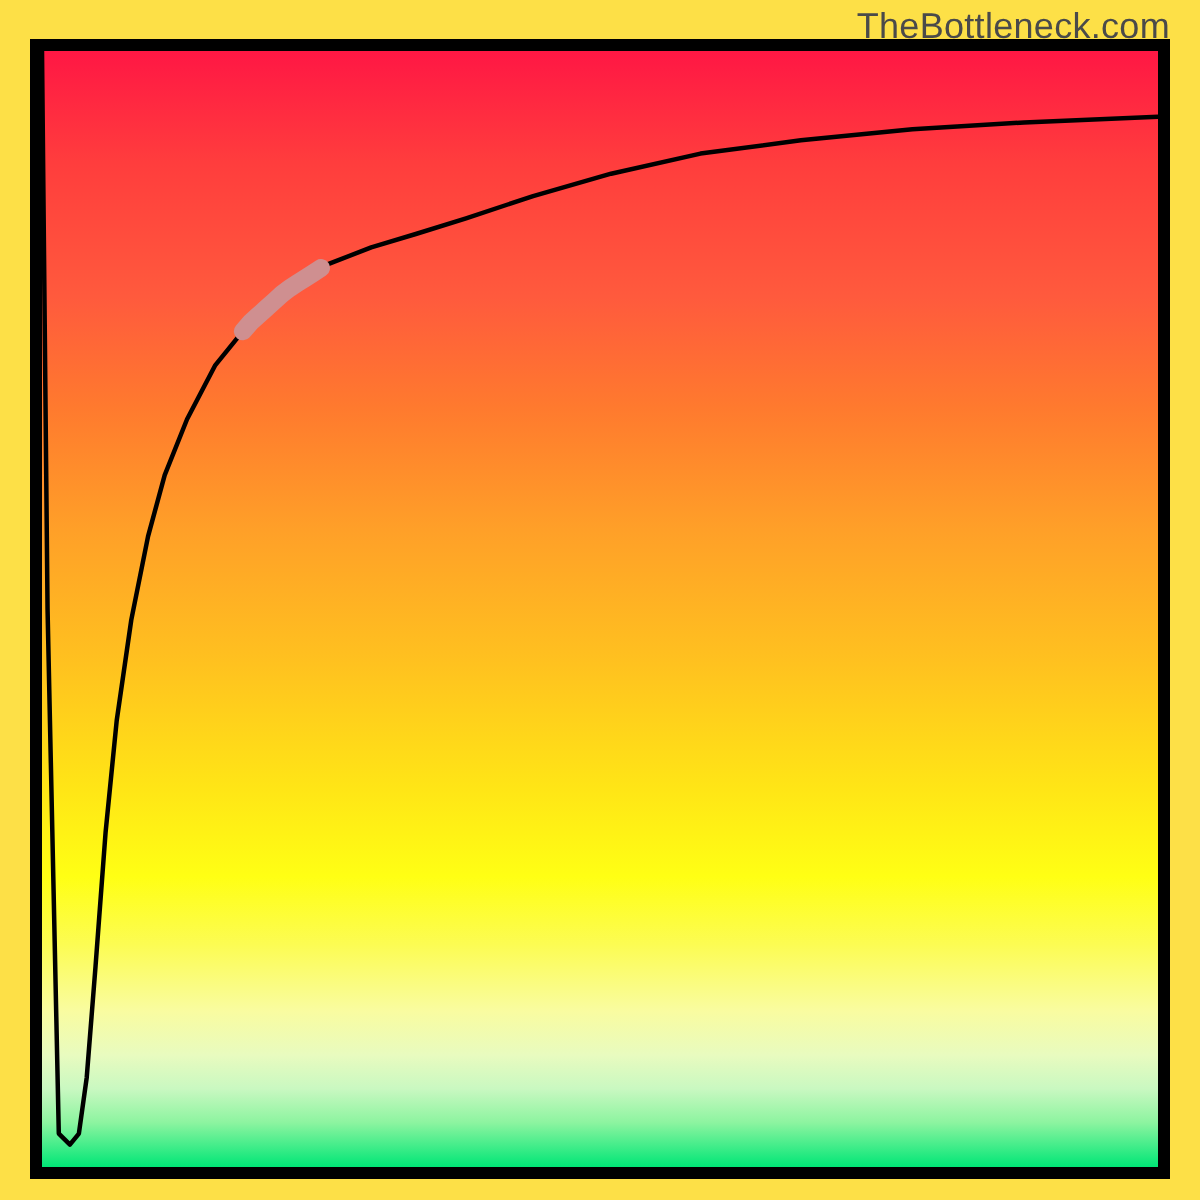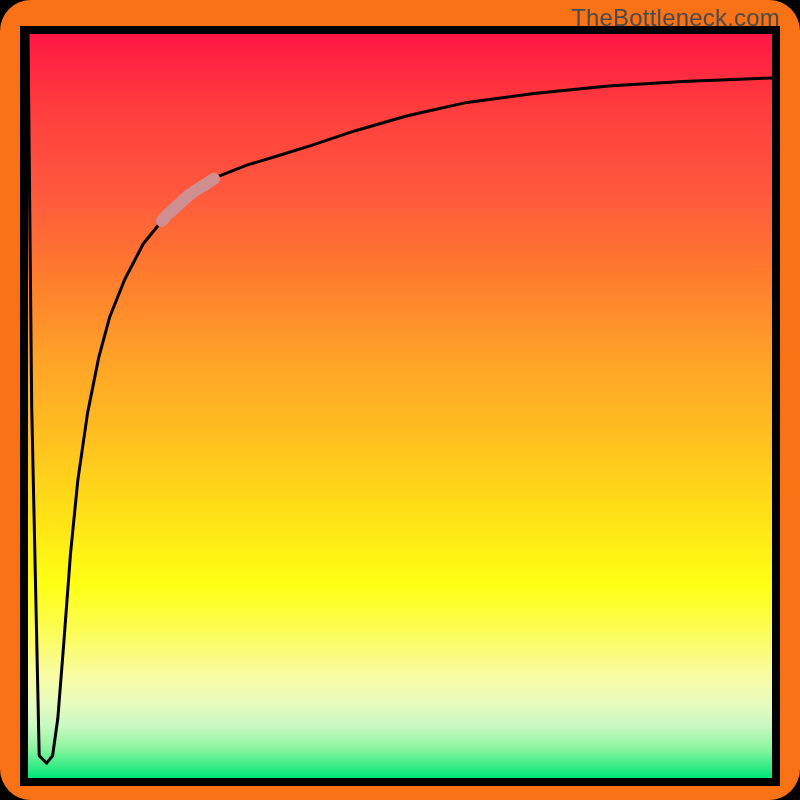--- a/index.html
+++ b/index.html
@@ -1,22 +1,21 @@
 <!DOCTYPE html>
 <html><head>
 <meta charset="utf-8">
 <style>
   * { margin: 0; padding: 0; box-sizing: border-box; }
   html, body { width: 800px; height: 800px; background: #000; }
   .wrap {
     position: relative;
     width: 800px;
     height: 800px;
-    background: #f97316;
-    border-radius: 31px;
+    background: #fde047;
   }
   .watermark {
     position: absolute;
     top: 4px;
     right: 20px;
     font-family: Arial, Helvetica, sans-serif;
     font-size: 24px;
     font-weight: 500;
     color: #4a4a4a;
     letter-spacing: 0.2px;

